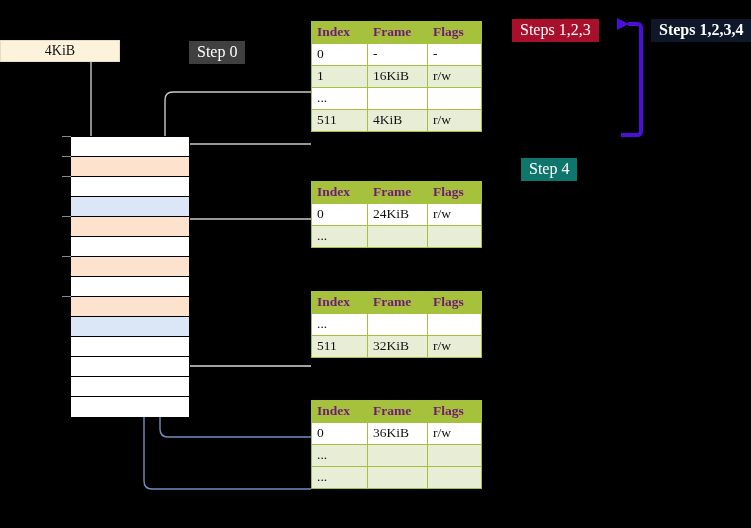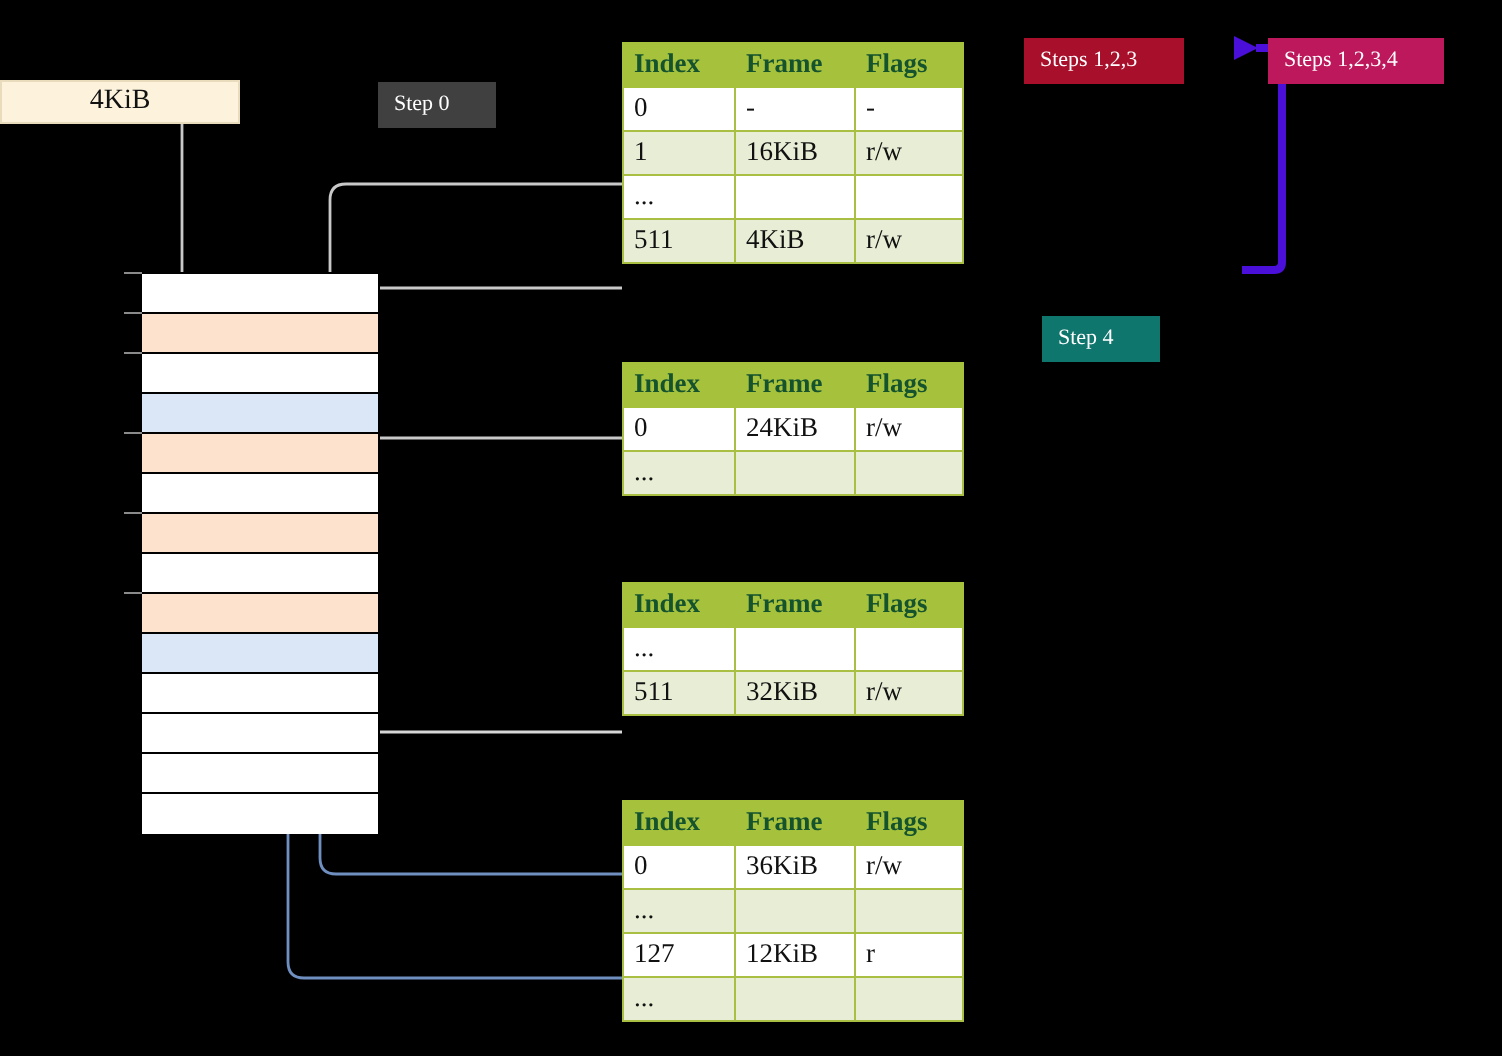--- a/index.html
+++ b/index.html
@@ -73,23 +73,23 @@
     color: #111111;
     font-size: 14px;
     line-height: 20px;
     text-align: center;
   }
 
   
   .badge {
     position: absolute;
     color: #ffffff;
-    font-size: 11px;
+    font-size: 16px;
     line-height: 18px;
-    padding: 2px 23px 3px 8px;
+    padding: 2px 8px 3px 8px;
     white-space: nowrap;
   }
   .badge.crimson { background: #a80f2b; }
   .badge.violet  { background: #5b11e8; }
 
   
   .ptable {
     position: absolute;
     width: 170px;
     border-collapse: collapse;
@@ -103,21 +103,21 @@
     height: 20px;
     box-sizing: border-box;
     text-align: left;
     font-weight: normal;
     color: #111111;
     overflow: hidden;
     white-space: nowrap;
   }
   .ptable th {
     background: #a6c13c;
-    color: #14532d;
+    color: #701a75;
     font-weight: bold;
     border-color: #a6c13c;
   }
   .ptable tr.alt td { background: #e8eed6; }
   .ptable td.hl { background: #fcf58c; }
   .ptable col.c-index { width: 56px; }
   .ptable col.c-frame { width: 60px; }
   .ptable col.c-flags { width: 54px; }
 </style>
 </head>
@@ -201,21 +201,21 @@
   <div class="tick" style="top:136px"></div>
   <div class="tick" style="top:156px"></div>
   <div class="tick" style="top:176px"></div>
   <div class="tick" style="top:216px"></div>
   <div class="tick" style="top:256px"></div>
   <div class="tick" style="top:296px"></div>
 
   <div id="badges">
       <div class="badge crimson" style="left: 189px; top: 41px; background: #404040;">Step 0</div>
       <div class="badge crimson" style="left: 512px; top: 19px; background: rgb(168, 15, 43);">Steps 1,2,3</div>
-      <div class="badge violet" style="left: 634px; top: 19px; background: #be185d;">Steps 1,2,3,4</div>
+      <div class="badge violet" style="left: 651px; top: 19px; background: #0f172a; font-weight: bold;">Steps 1,2,3,4</div>
       <div class="badge crimson" style="left: 521px; top: 158px; background: #0f766e;">Step 4</div>
     </div>
 
   <div id="tables">
       <table class="ptable" style="left: 311px; top: 21px;">
         <colgroup>
           <col class="c-index">
           <col class="c-frame">
           <col class="c-flags">
         </colgroup>
@@ -318,25 +318,20 @@
           <tr>
             <td>0</td>
             <td>36KiB</td>
             <td>r/w</td>
           </tr>
           <tr class="alt">
             <td>...</td>
             <td></td>
             <td></td>
           </tr>
-          <tr>
-            <td>127</td>
-            <td>12KiB</td>
-            <td>r</td>
-          </tr>
           <tr class="alt">
             <td>...</td>
             <td></td>
             <td></td>
           </tr>
         </tbody>
       </table>
     </div>
 
 </div>

